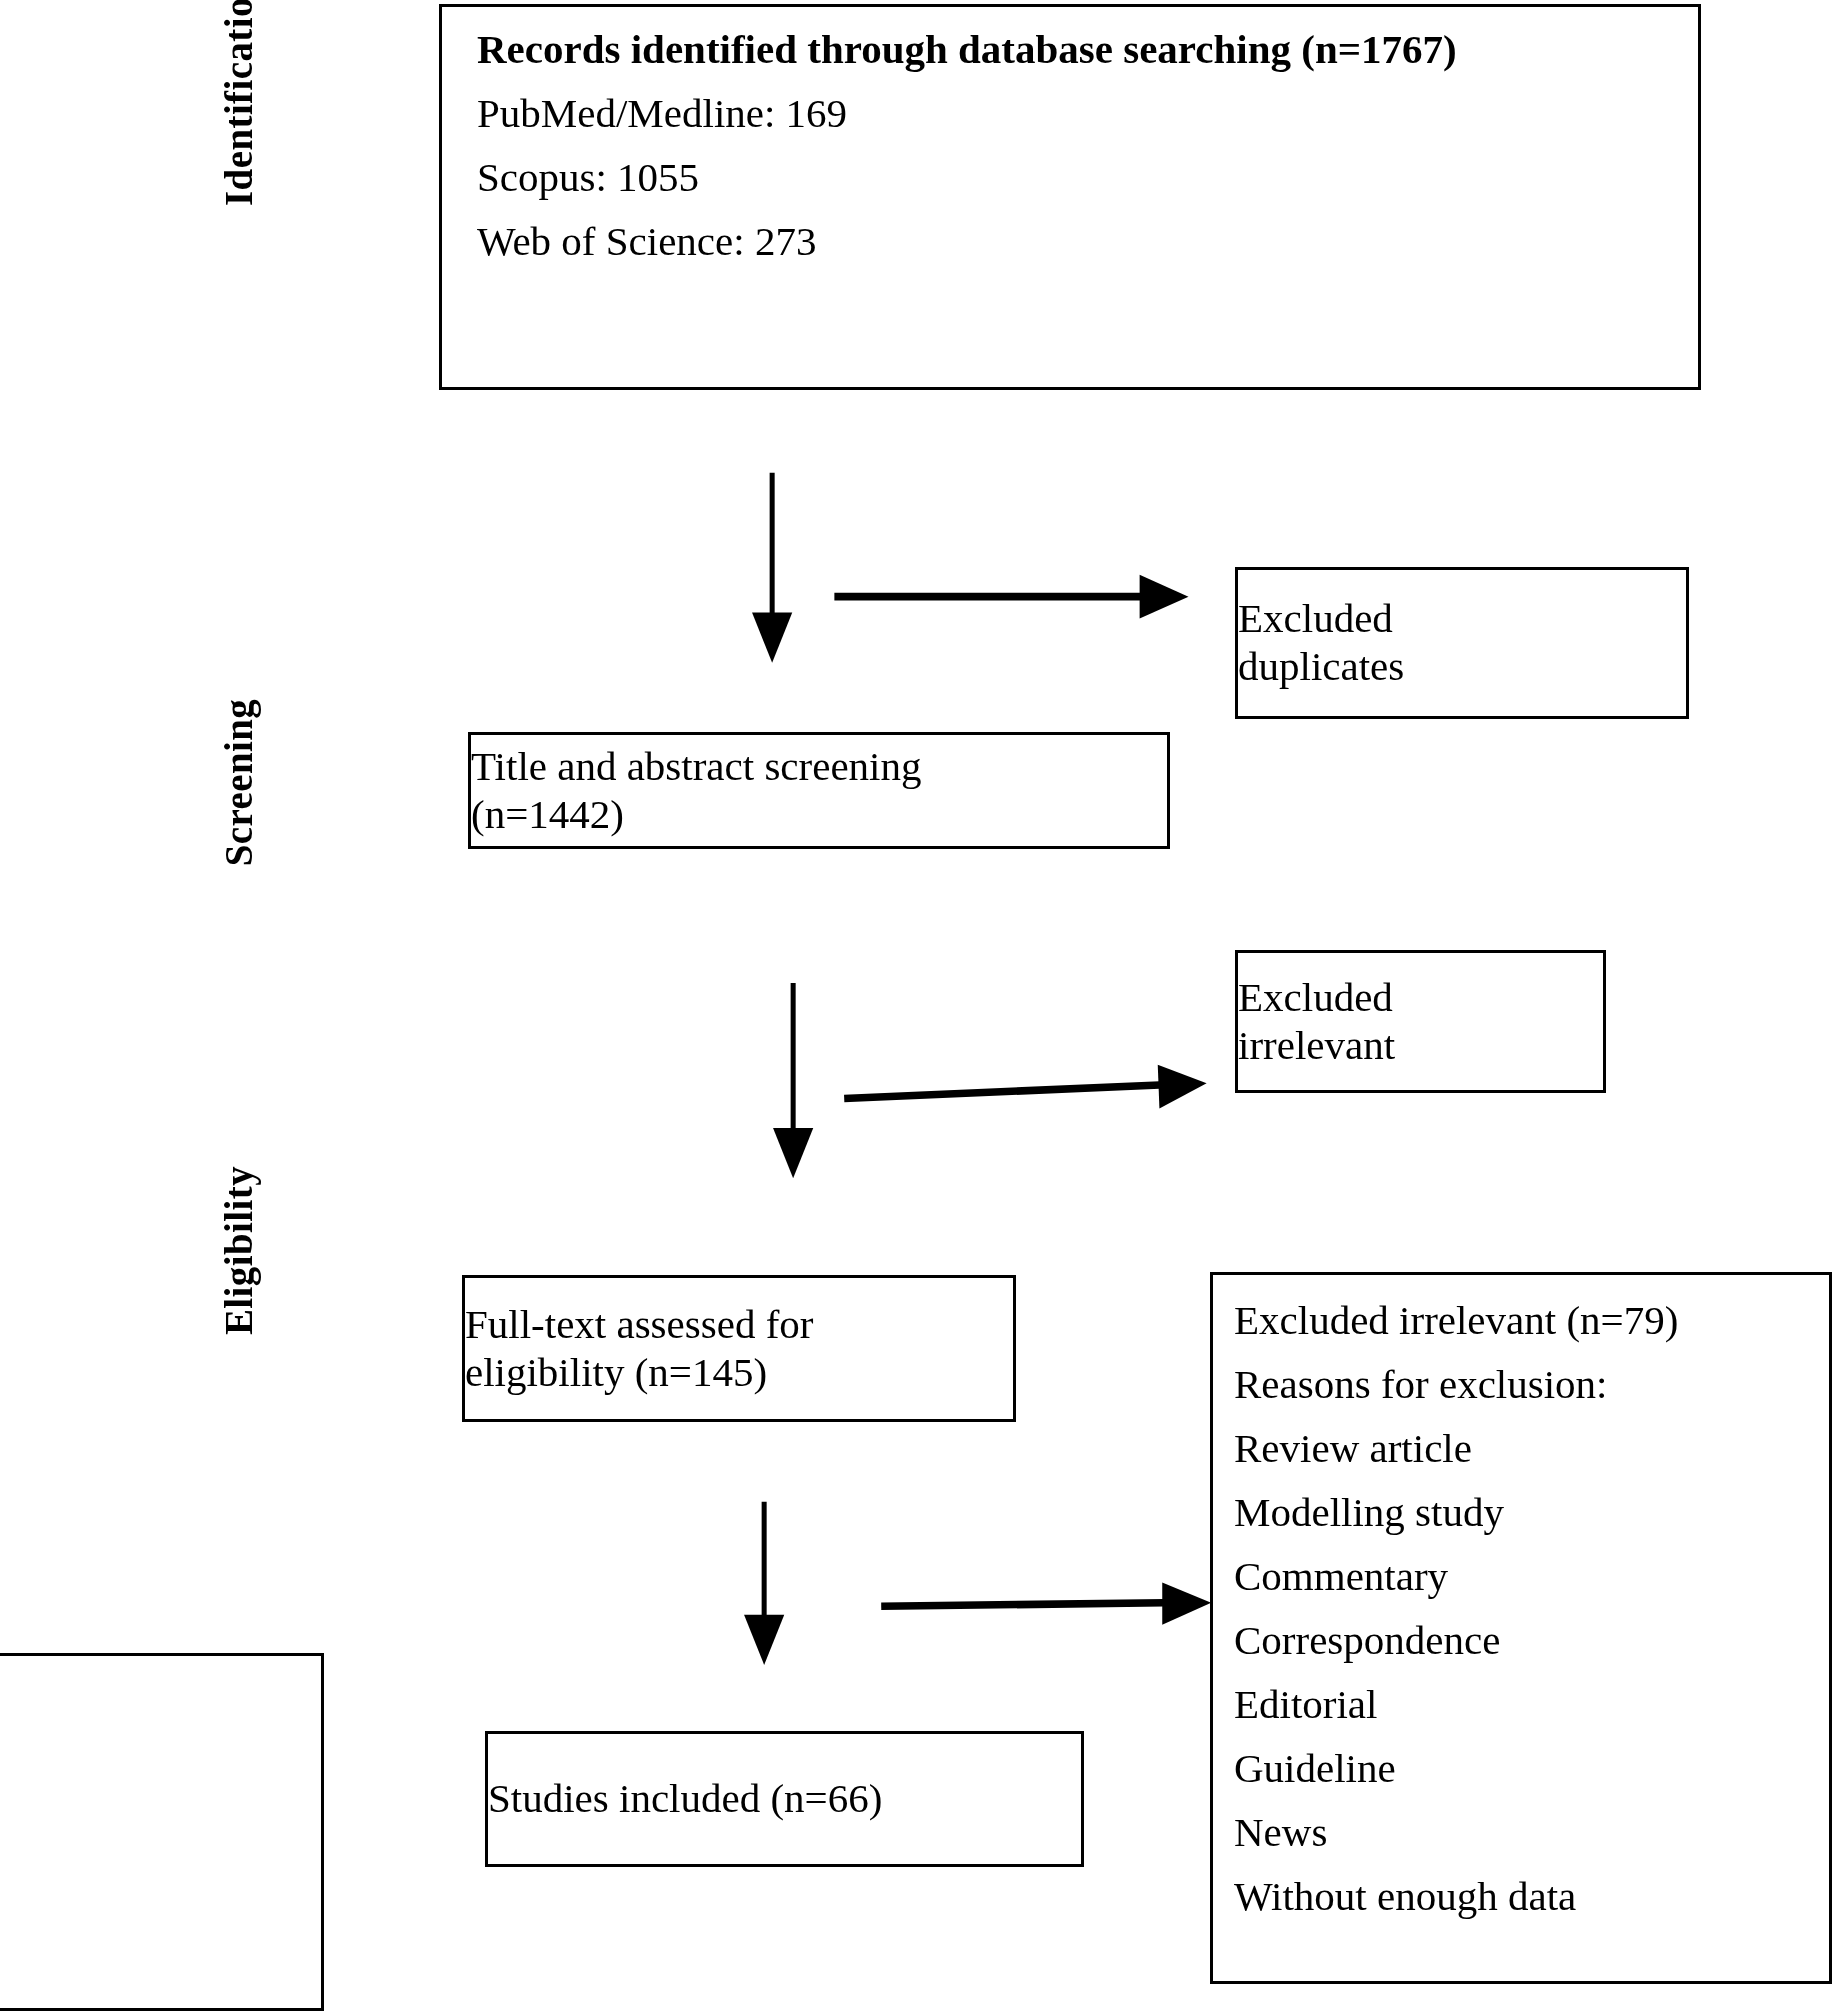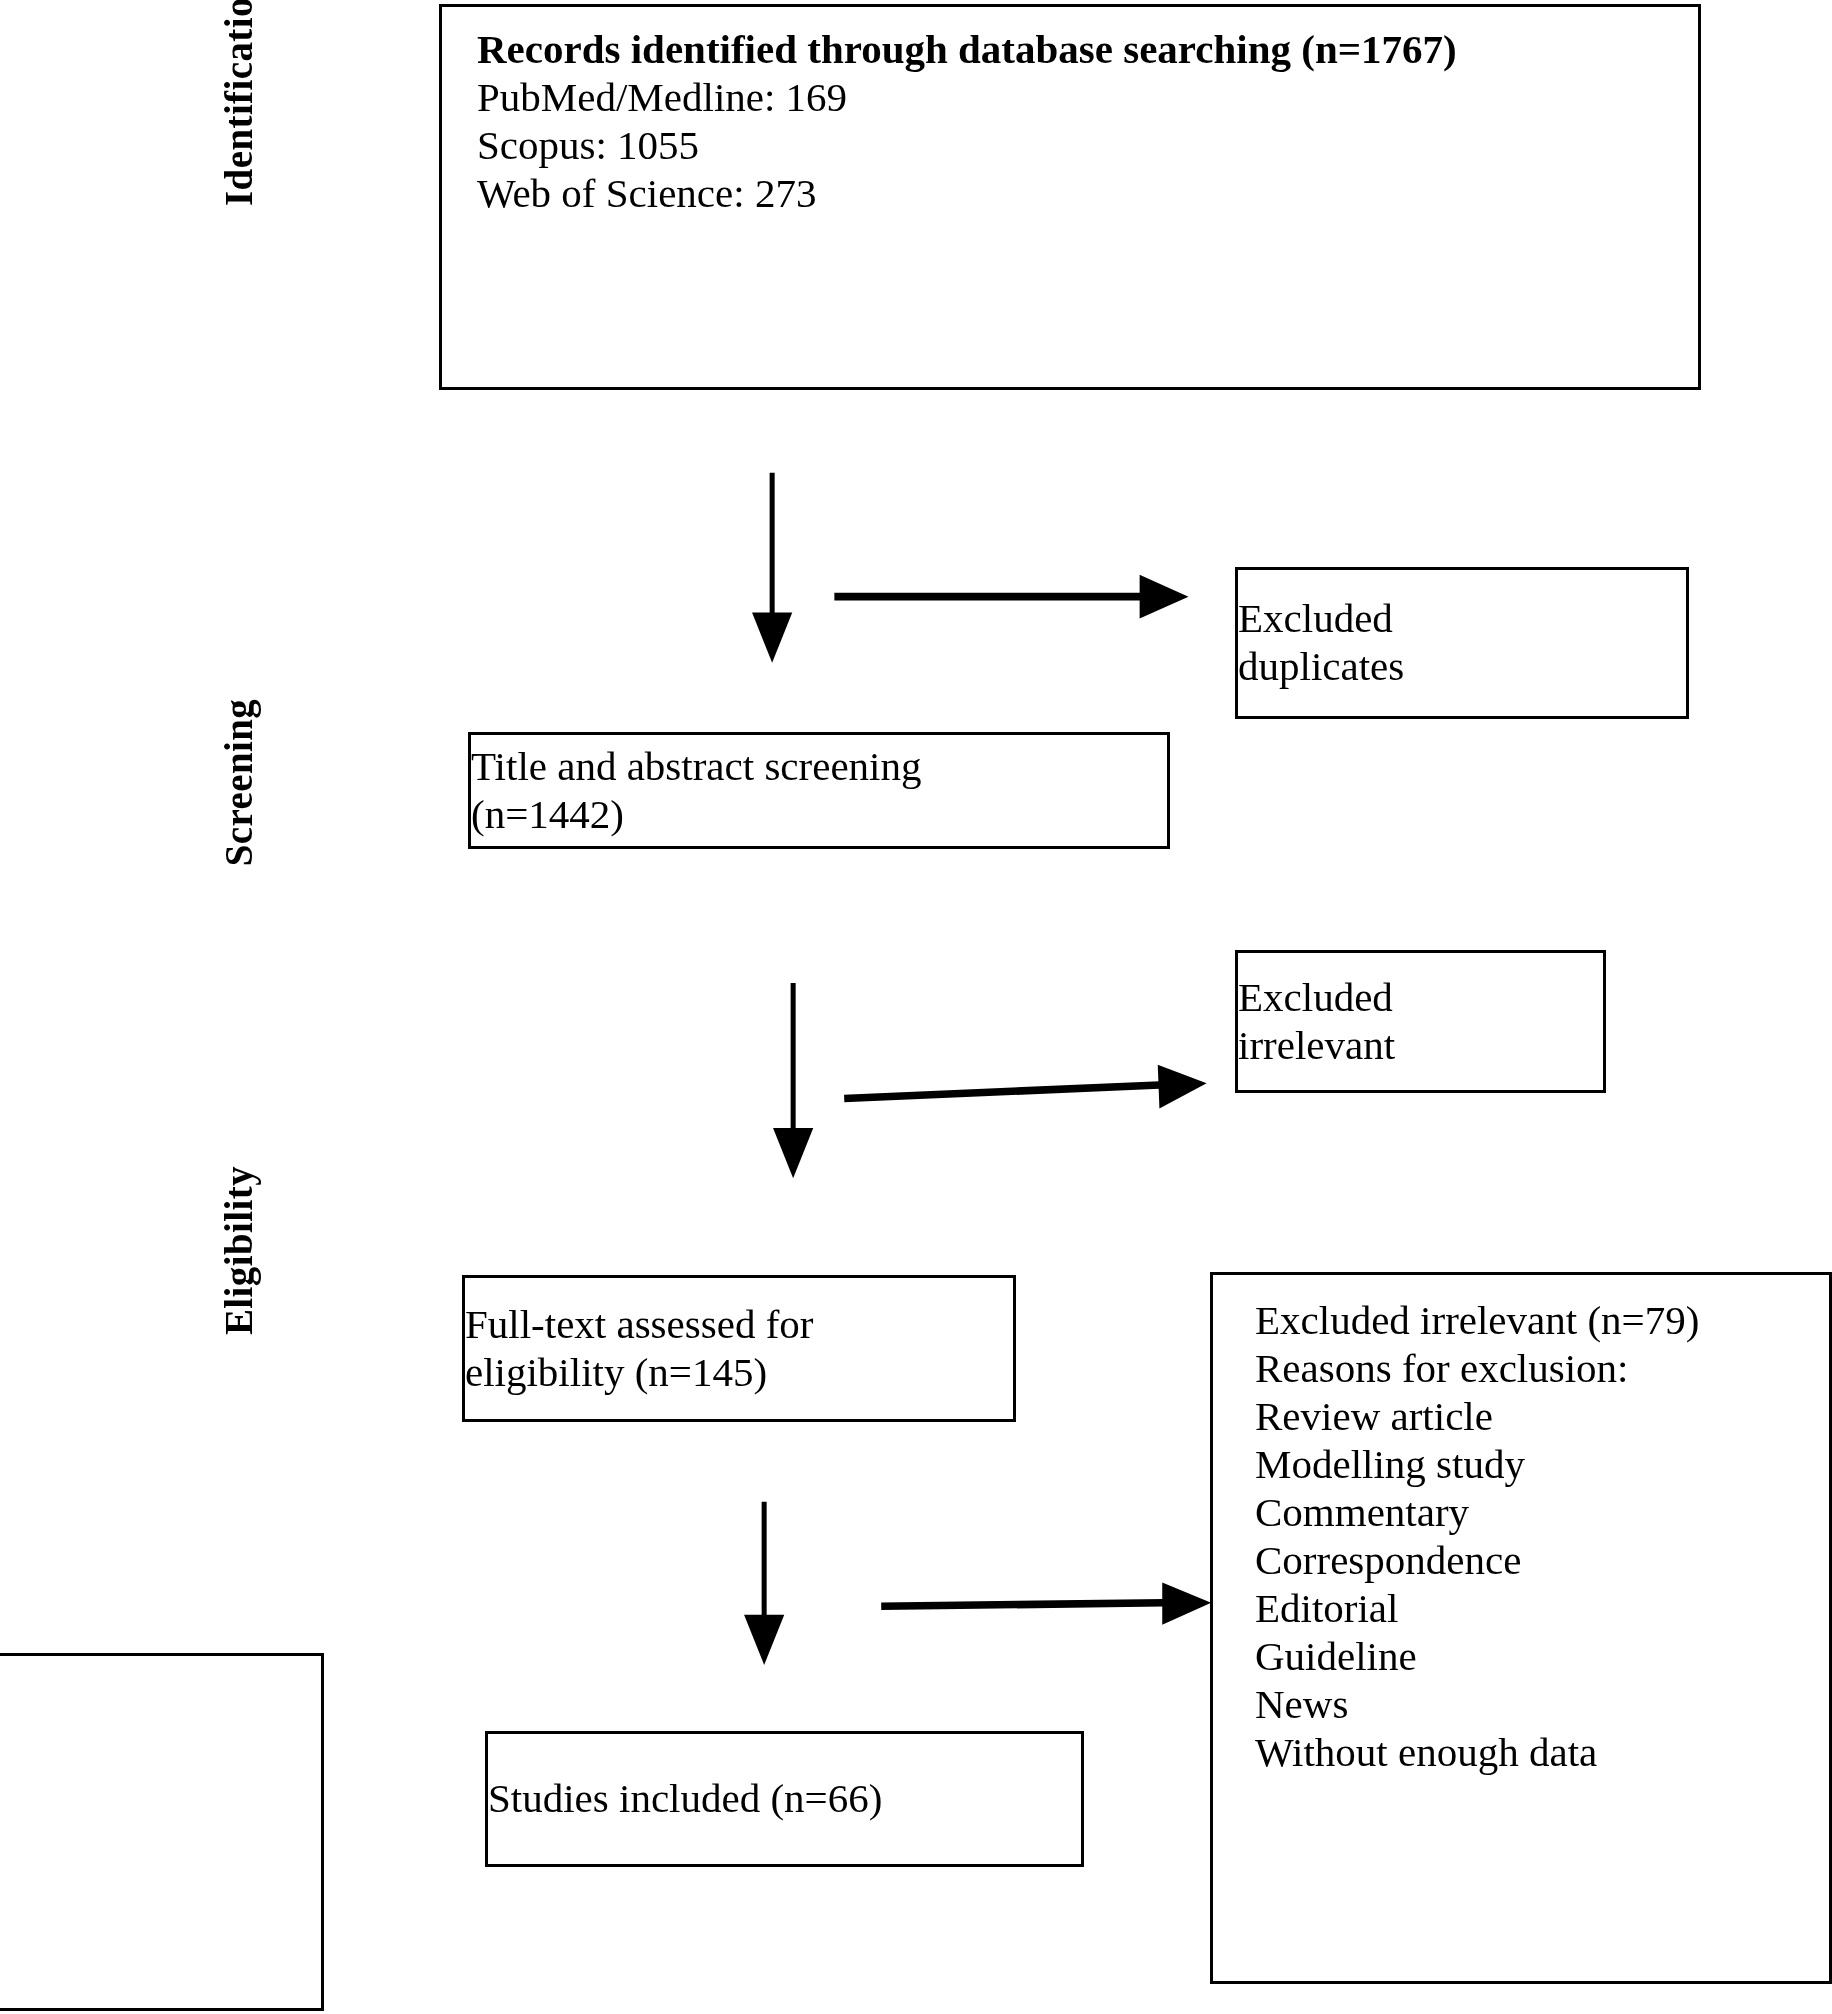--- a/index.html
+++ b/index.html
@@ -39,21 +39,21 @@
   }
   .box-inner {
     width: 100%;
     height: 100%;
     box-sizing: border-box;
     display: flex;
     flex-direction: column;
     justify-content: center;
   }
   .box-inner.centered { align-items: flex-start; text-align: center; }
-  .box-inner.left     { align-items: flex-start; text-align: left; }
+  .box-inner.left     { align-items: flex-start; text-align: left; gap: 16px; }
   .box-inner.top      { justify-content: flex-start; }
 
   .line {
     font-size: 41px;
     line-height: 1.17;
     white-space: nowrap;
   }
   .line.bold { font-weight: bold; }
 
   
@@ -138,21 +138,21 @@
     <line x1="36" y1="5" x2="36" y2="158" stroke="#000" stroke-width="6"></line>
     <polygon points="36,200 12,140 60,140" fill="#000"></polygon>
   </svg>
 
   <svg class="arrow-svg" style="left:877px; top:1579px;" width="346" height="51" viewBox="0 0 410 60">
     <line x1="5" y1="32" x2="340" y2="28" stroke="#000" stroke-width="9"></line>
     <polygon points="396,28 338,4 338,54" fill="#000"></polygon>
   </svg>
 
   <div class="box" style="left:1210px; top:1272px; width:622px; height:712px;">
-    <div class="box-inner left top" style="padding:22px 0 0 42px;border-radius:24px;">
+    <div class="box-inner left top" style="padding:22px 0 0 21px;border-radius:24px;">
       <div class="line">Excluded irrelevant (n=79)</div>
       <div class="line">Reasons for exclusion:</div>
       <div class="line">Review article</div>
       <div class="line">Modelling study</div>
       <div class="line">Commentary</div>
       <div class="line">Correspondence</div>
       <div class="line">Editorial</div>
       <div class="line">Guideline</div>
       <div class="line">News</div>
       <div class="line">Without enough data</div>

